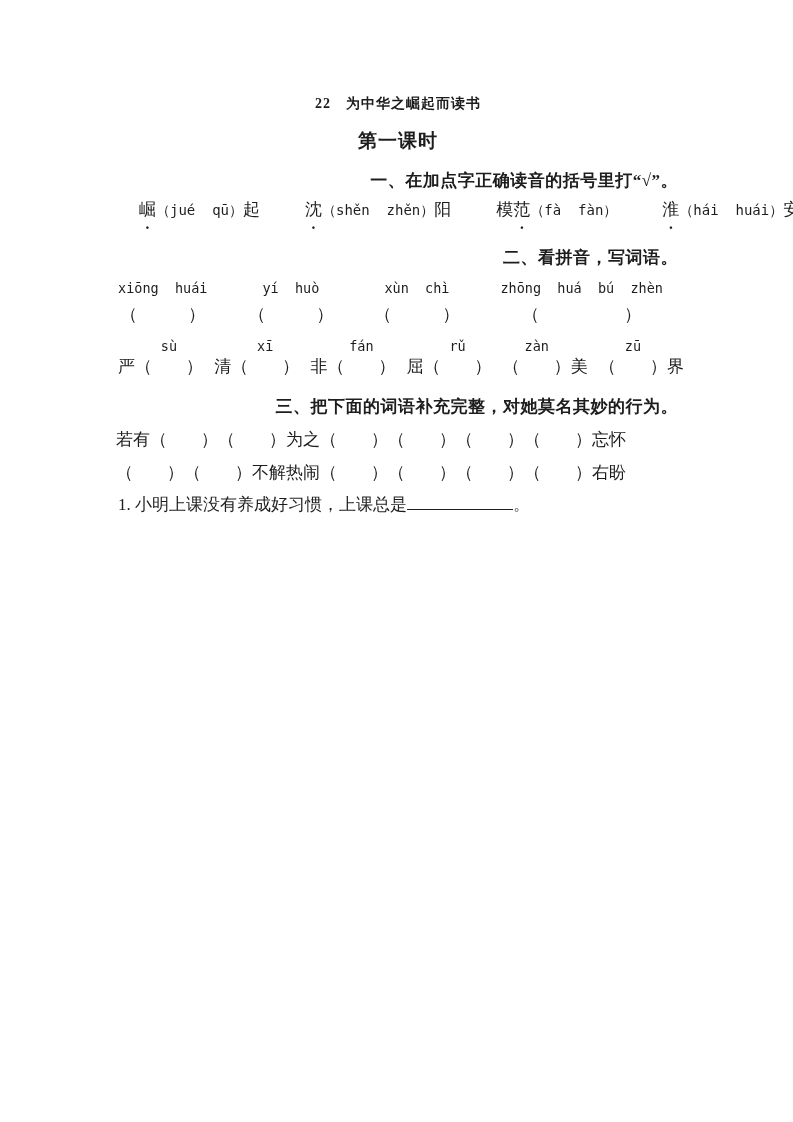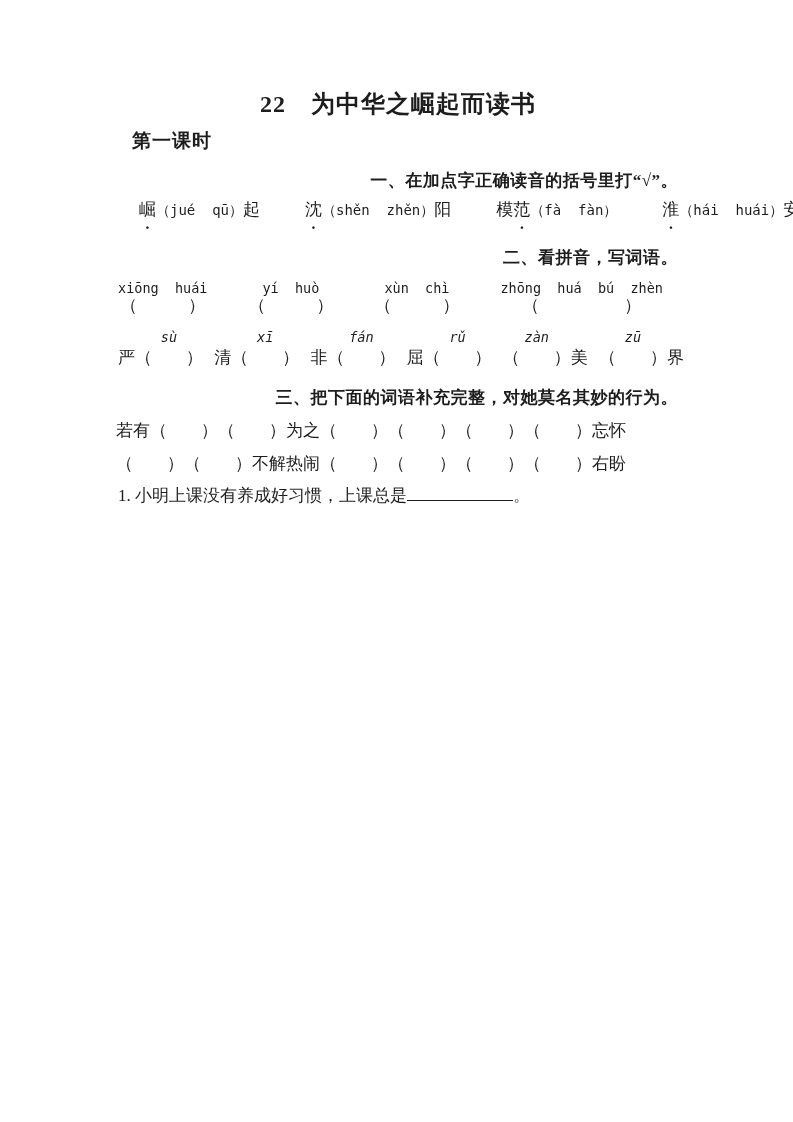--- a/index.html
+++ b/index.html
@@ -9,28 +9,28 @@
     margin: 0 auto;
     background: #ffffff;
     font-family: "Liberation Serif", serif;
     color: #1d1d1d;
     overflow: hidden;
   }
   .content { position: absolute; left: 118px; top: 0; width: 560px; }
 
   .title {
     margin: 0; padding-top: 92px;
-    font-size: 24px; font-weight: bold;
+    font-size: 14px; font-weight: bold;
     text-align: center; line-height: 24px;
     letter-spacing: 1px;
   }
   .subtitle {
-    margin: 14px; margin-top: 13px;
+    margin: 0; margin-top: 13px;
     font-size: 19px; font-weight: bold;
-    text-align: left; line-height: 24px;
+    text-align: center; line-height: 24px;
     letter-spacing: 1px;
   }
   .h {
     margin-top: 16px;
     font-size: 17px; font-weight: bold;
     line-height: 24px; letter-spacing: 0.5px; text-align: right;
   }
 
   
   .ex1line {
@@ -52,40 +52,40 @@
     font-family: "DejaVu Sans Mono", monospace;
     font-size: 14px; white-space: pre;
   }
 
   
   .row1 {
     margin-top: 10px;
     display: flex; justify-content: space-between;
     width: 545px;
   }
-  .c1 { display: flex; flex-direction: column; align-items: center; }
+  .c1 { display: flex; flex-direction: column; align-items: center; row-gap: 9px; }
   .py {
     font-family: "DejaVu Sans Mono", monospace;
     font-size: 13.5px; white-space: pre; line-height: 16px;
   }
   .brk { font-size: 17px; line-height: 20px; }
 
   .row2 {
     margin-top: 30px;
     display: flex; justify-content: space-between;
     width: 566px;
     font-size: 17px; line-height: 24px;
   }
   .bw { position: relative; display: inline-block; }
   .py2 {
     position: absolute; bottom: 100%; left: 50%;
     transform: translateX(-50%);
     margin-bottom: 2px;
     font-family: "DejaVu Sans Mono", monospace;
-    font-size: 13.5px; line-height: 14px; white-space: pre; font-style: italic;
+    font-size: 13.5px; line-height: 14px; white-space: pre;
   }
 
   
   .row3 {
     margin-top: 9px;
     display: flex; justify-content: flex-end;
     width: 508px;
     font-size: 17px; line-height: 24px;
     white-space: nowrap;
   }

